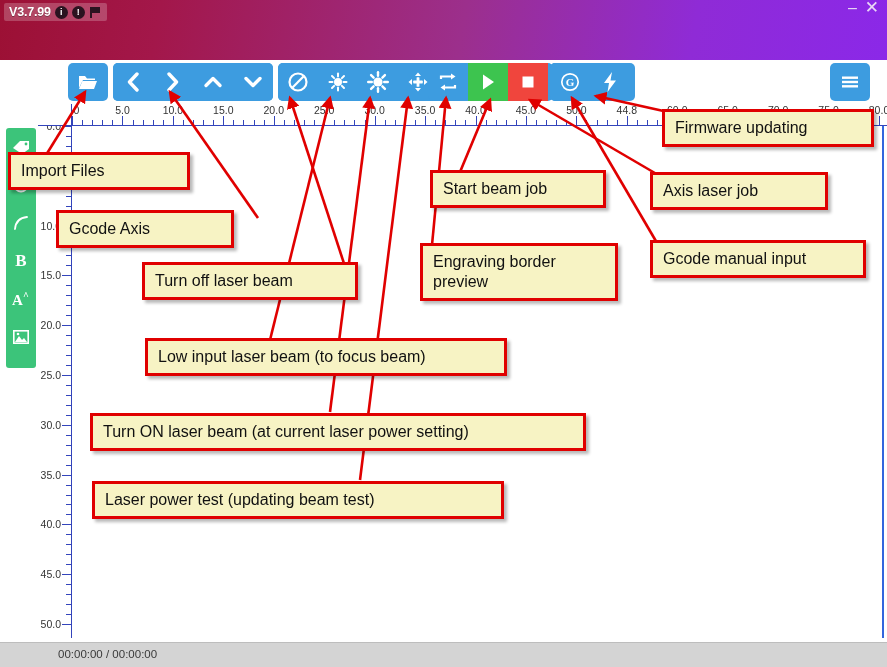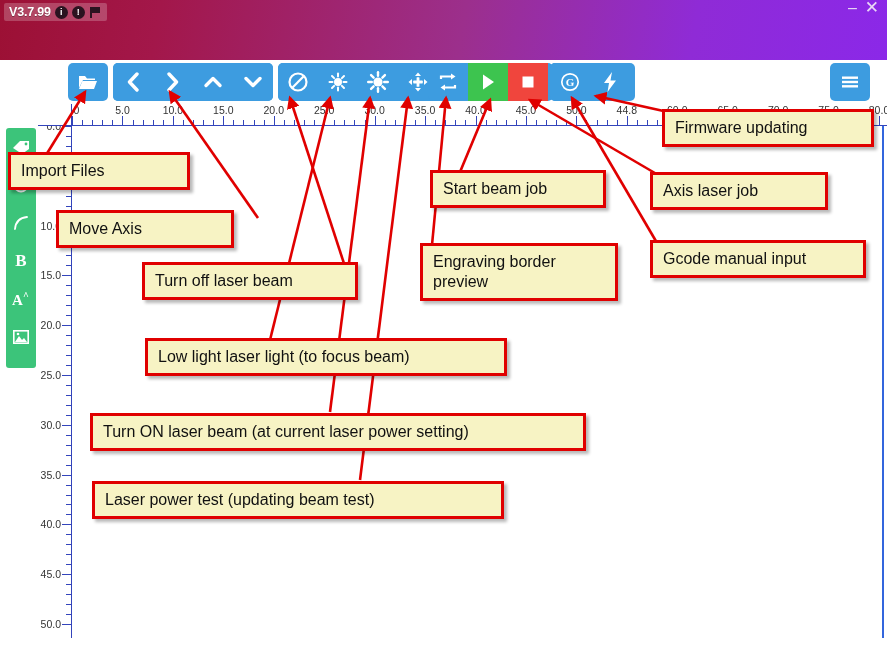--- a/index.html
+++ b/index.html
@@ -547,20 +547,23 @@
     <div class="sb-btn">
       <svg width="18" height="16" viewBox="0 0 18 16">
         <rect x="1" y="1" width="16" height="14" fill="#ffffff"></rect>
         <rect x="2.6" y="2.6" width="12.8" height="10.8" fill="#3cc47a"></rect>
         <path d="M3 13 L7 7 L10 11 L12 9 L15 13 Z" fill="#ffffff"></path>
         <circle cx="6" cy="5" r="1.3" fill="#ffffff"></circle>
       </svg>
     </div>
   </div>
 
+  <div id="statusbar">
+    <div id="status-time">00:00:00 / 00:00:00</div>
+  </div>
 
   <svg id="ann-svg">
       <defs>
         <marker id="arrowhead" markerWidth="5" markerHeight="5" refX="4" refY="2.5" orient="auto">
           <path d="M0,0 L5,2.5 L0,5 Z" fill="#e00000"></path>
         </marker>
       </defs>
       <line x1="38" y1="168" x2="85" y2="92" stroke="#e00000" stroke-width="2.6" marker-end="url(#arrowhead)"></line>
       <line x1="258" y1="218" x2="170" y2="92" stroke="#e00000" stroke-width="2.6" marker-end="url(#arrowhead)"></line>
       <line x1="352" y1="288" x2="290" y2="98" stroke="#e00000" stroke-width="2.6" marker-end="url(#arrowhead)"></line>
@@ -568,23 +571,23 @@
       <line x1="330" y1="412" x2="370" y2="98" stroke="#e00000" stroke-width="2.6" marker-end="url(#arrowhead)"></line>
       <line x1="360" y1="480" x2="408" y2="98" stroke="#e00000" stroke-width="2.6" marker-end="url(#arrowhead)"></line>
       <line x1="460" y1="172" x2="490" y2="100" stroke="#e00000" stroke-width="2.6" marker-end="url(#arrowhead)"></line>
       <line x1="432" y1="245" x2="446" y2="98" stroke="#e00000" stroke-width="2.6" marker-end="url(#arrowhead)"></line>
       <line x1="660" y1="176" x2="530" y2="100" stroke="#e00000" stroke-width="2.6" marker-end="url(#arrowhead)"></line>
       <line x1="660" y1="248" x2="572" y2="98" stroke="#e00000" stroke-width="2.6" marker-end="url(#arrowhead)"></line>
       <line x1="668" y1="112" x2="596" y2="96" stroke="#e00000" stroke-width="2.6" marker-end="url(#arrowhead)"></line>
     </svg>
   <div id="callout-layer">
       <div class="callout" style="left: 8px; top: 152px; width: 182px;">Import Files</div>
-      <div class="callout" style="left: 56px; top: 210px; width: 178px;">Move Axis</div>
+      <div class="callout" style="left: 56px; top: 210px; width: 178px;">Gcode Axis</div>
       <div class="callout" style="left: 142px; top: 262px; width: 216px;">Turn off laser beam</div>
-      <div class="callout" style="left: 145px; top: 338px; width: 362px;">Low light laser light (to focus beam)</div>
+      <div class="callout" style="left: 145px; top: 338px; width: 362px;">Low input laser beam (to focus beam)</div>
       <div class="callout" style="left: 90px; top: 413px; width: 496px;">Turn ON laser beam (at current laser power setting)</div>
       <div class="callout" style="left: 92px; top: 481px; width: 412px;">Laser power test (updating beam test)</div>
       <div class="callout" style="left: 430px; top: 170px; width: 176px;">Start beam job</div>
       <div class="callout" style="left: 420px; top: 243px; width: 198px;">Engraving border
 preview</div>
       <div class="callout" style="left: 650px; top: 172px; width: 178px;">Axis laser job</div>
       <div class="callout" style="left: 650px; top: 240px; width: 216px;">Gcode manual input</div>
       <div class="callout" style="left: 662px; top: 109px; width: 212px;">Firmware updating</div>
     </div>
 

